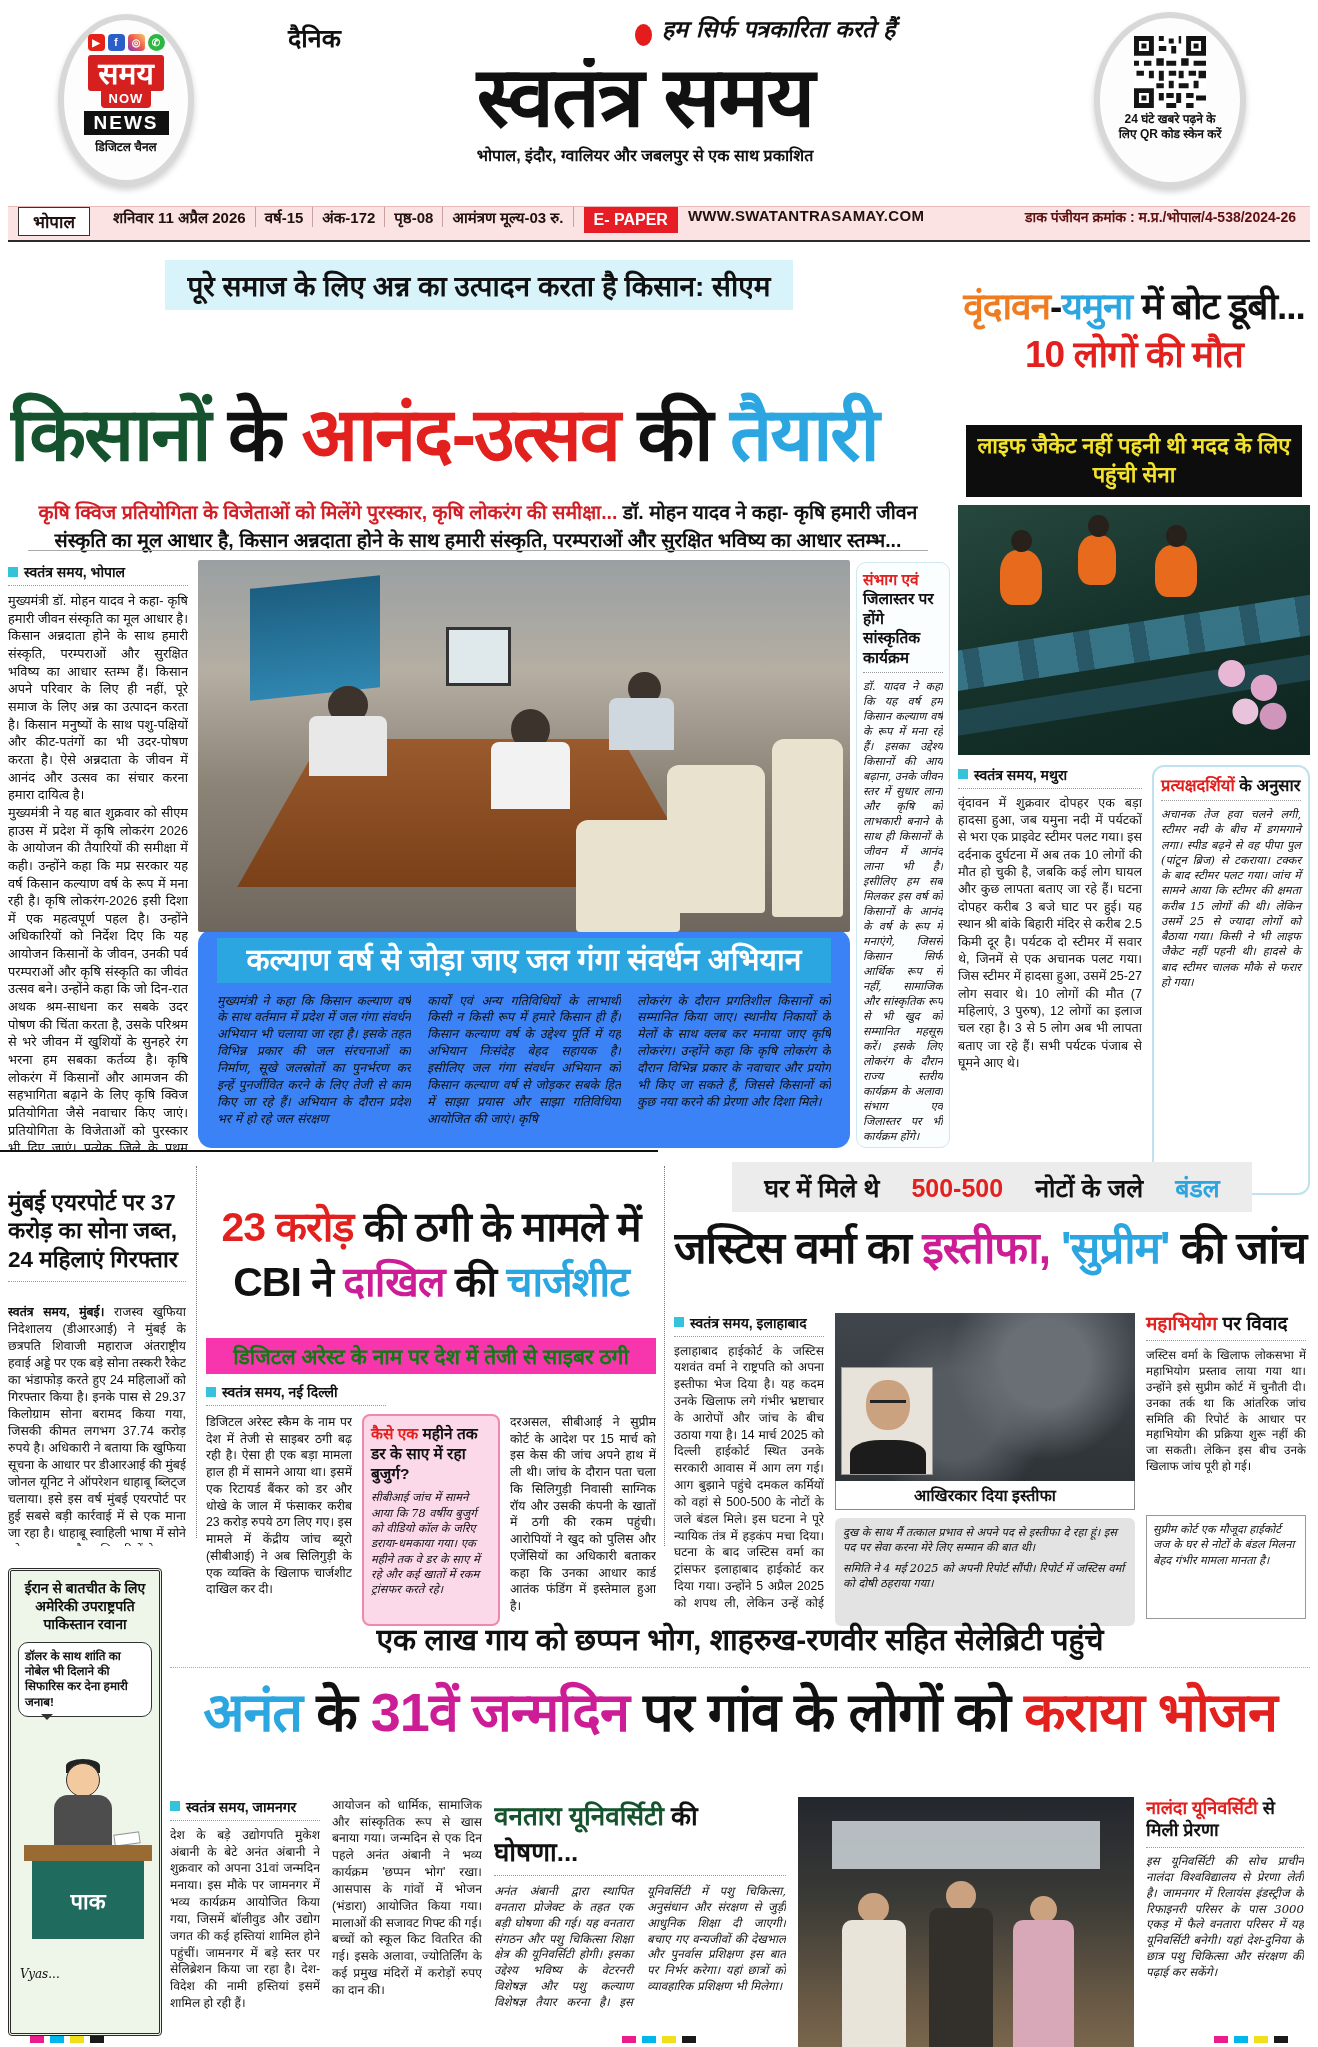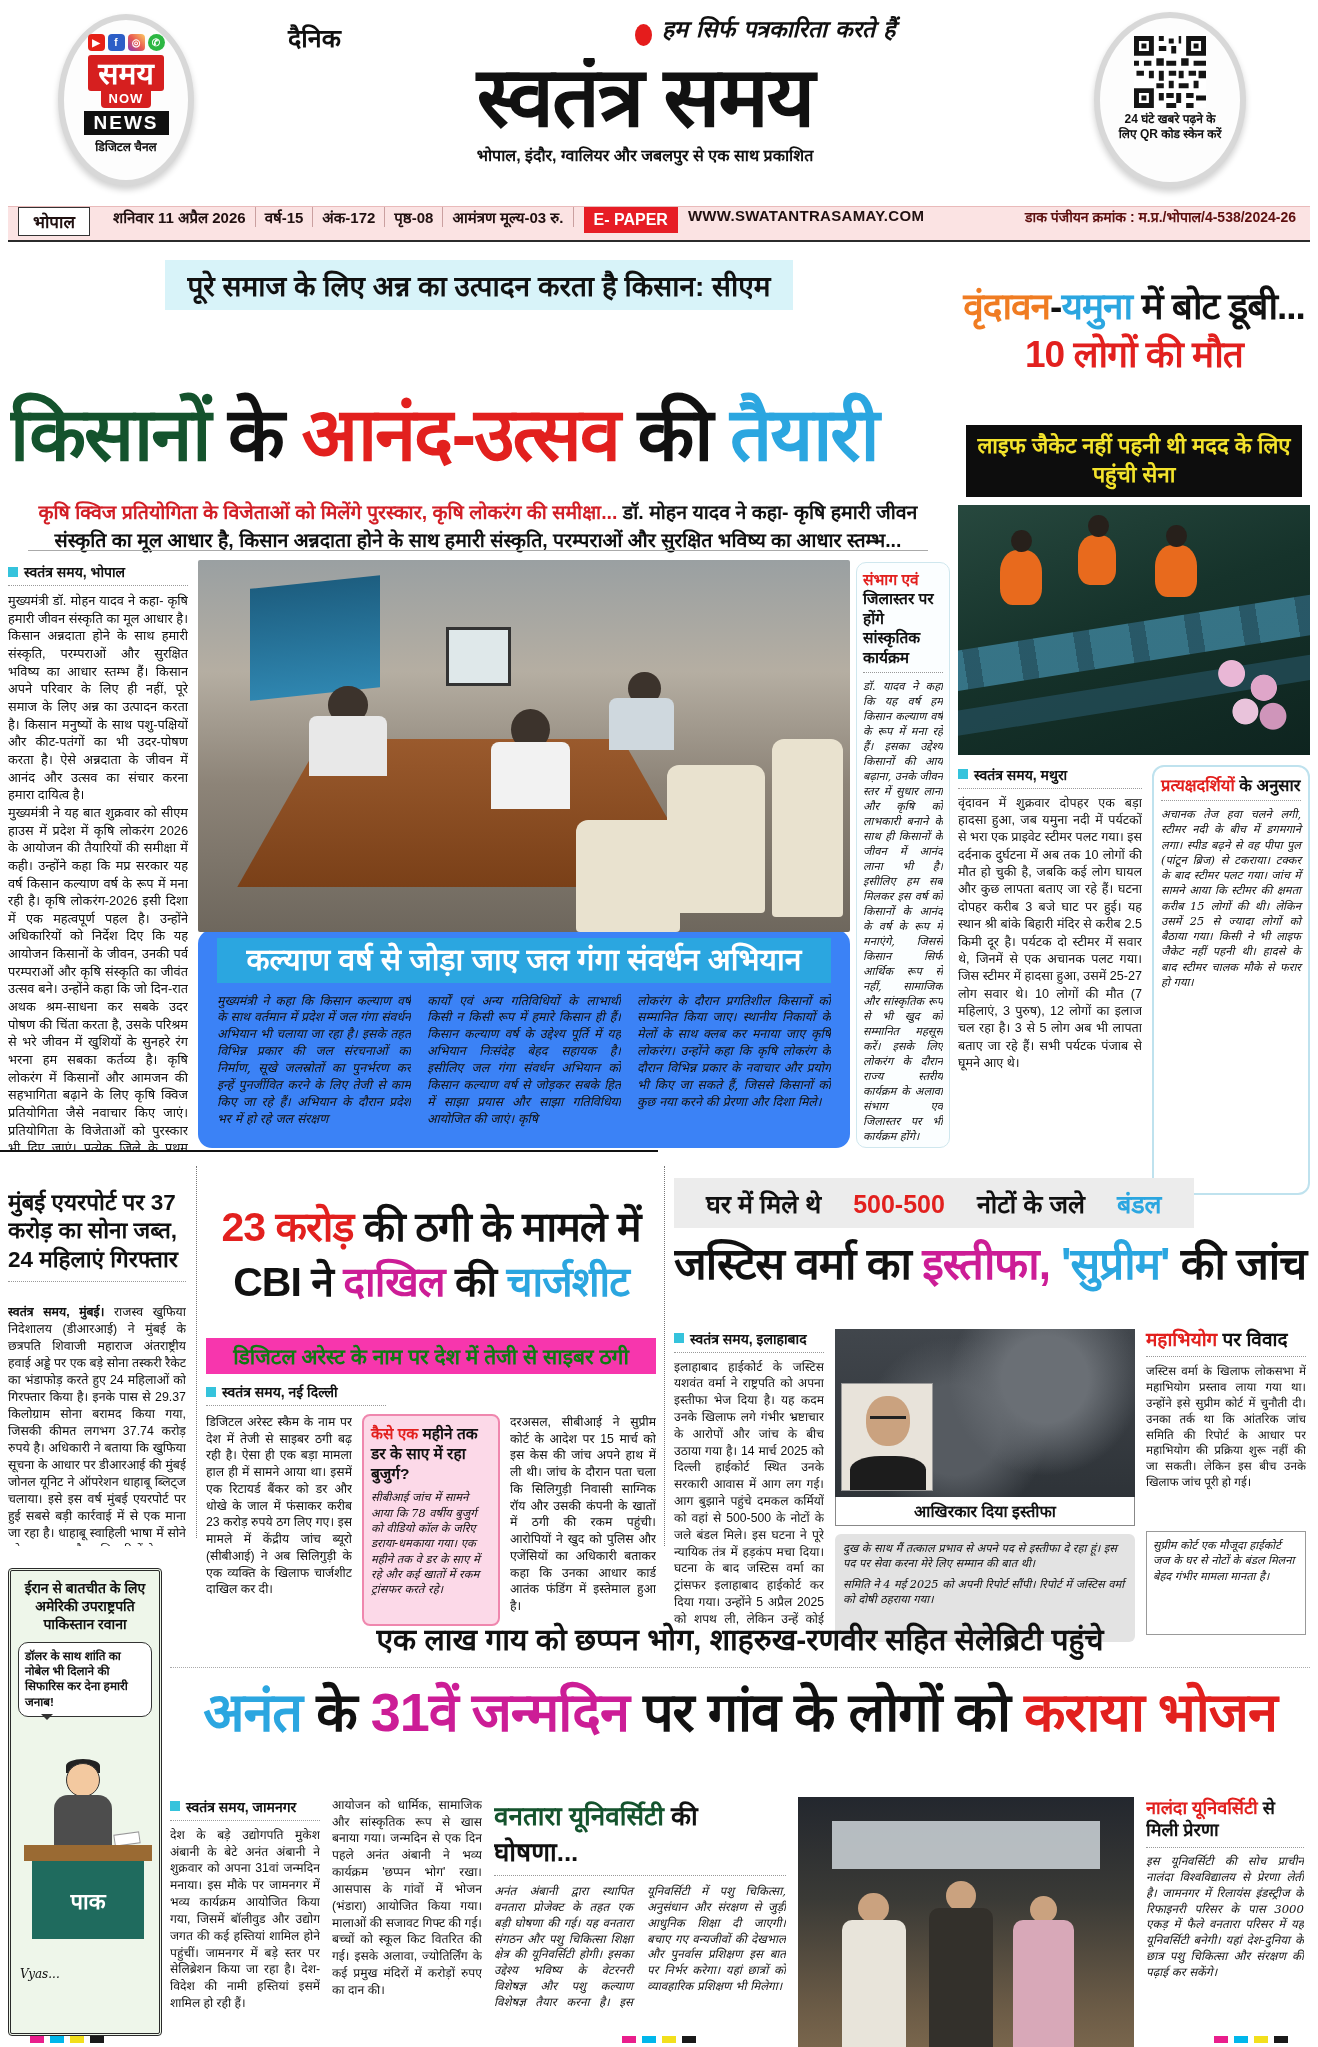--- a/index.html
+++ b/index.html
@@ -131,21 +131,21 @@
   .cbi-hl{text-align:center;font-size:41px;font-weight:800;line-height:1.35;letter-spacing:-1px;height:104px;overflow:hidden;}
   .cbi-banner{background:#f736ad;color:#0e7a12;font-size:21px;font-weight:bold;text-align:center;
               padding:4px 2px;margin-top:4px;}
   .cbi-row{display:flex;gap:10px;margin-top:8px;}
   .cbi-col{width:146px;height:212px;overflow:hidden;font-size:12.3px;line-height:1.36;text-align:justify;}
   .cbi-box{width:138px;height:212px;background:#fcd9e8;border:2px solid #ef87ae;border-radius:8px;
            padding:8px 7px;overflow:hidden;}
   .cbi-box-title{font-size:15.5px;font-weight:bold;line-height:1.3;}
   .cbi-box-body{margin-top:6px;font-size:11.4px;line-height:1.34;font-style:italic;font-family:"DejaVu Serif",serif;}
   .justice{position:absolute;left:674px;top:1162px;width:636px;height:392px;}
-  .jst-kicker{margin-top:16px;}
+  .jst-kicker{text-align:center;}
   .jst-kicker span{display:inline-block;background:#ececec;font-size:25px;font-weight:bold;padding:4px 16px;}
   .jst-hl{text-align:center;font-size:44px;font-weight:800;letter-spacing:-1px;margin-top:4px;
           white-space:nowrap;overflow:hidden;}
   .jst-row{display:flex;gap:11px;margin-top:10px;}
   .jst-body{width:150px;height:300px;overflow:hidden;}
   .jst-body .body-txt{font-size:12.2px;}
   .jst-photo-col{width:300px;}
   .justice-photo{position:relative;width:100%;height:168px;overflow:hidden;
       background:radial-gradient(circle at 70% 30%,#6a6f75 0 18%,transparent 40%),
                  radial-gradient(circle at 40% 60%,#565b61 0 22%,transparent 45%),

